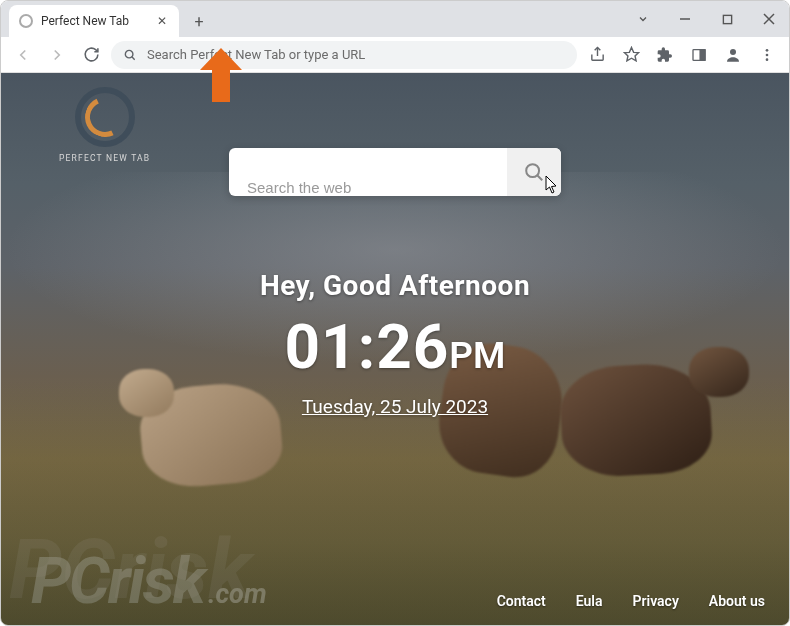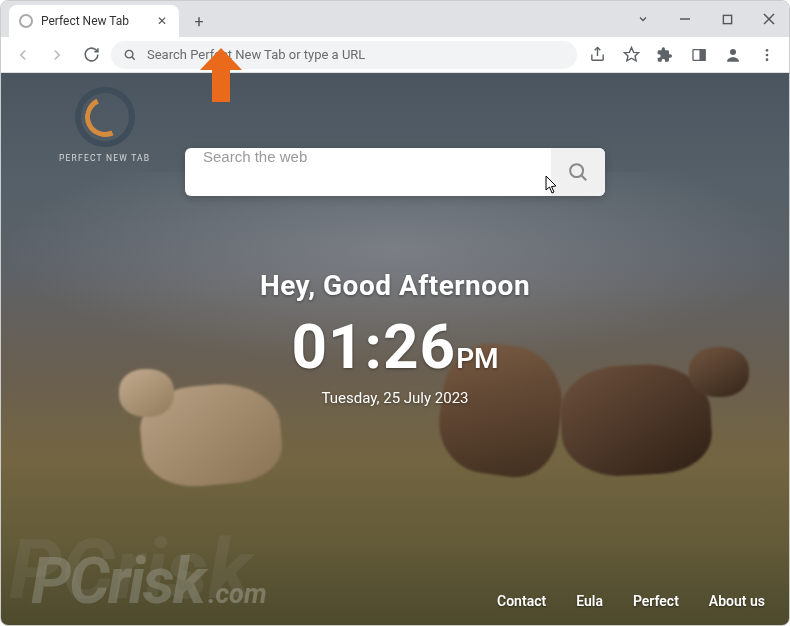--- a/index.html
+++ b/index.html
@@ -43,32 +43,32 @@
 
 
 .logo { position: absolute; top: 14px; left: 58px; text-align: center; color: #d8d8d8; }
 .logo-mark { width: 60px; height: 60px; border-radius: 50%; position: relative; margin: 0 auto 6px; }
 .logo-mark::before, .logo-mark::after { content: ""; position: absolute; border-radius: 50%; }
 .logo-mark::before { inset: 0; border: 6px solid #3f4d5a; }
 .logo-mark::after { inset: 10px; border: 5px solid #d48b3e; border-top-color: transparent; border-right-color: transparent; transform: rotate(20deg); }
 .logo-text { font-size: 8.5px; letter-spacing: 1.2px; color: #d8d8d8; }
 
 
-.searchbox { position: absolute; top: 75px; left: 50%; transform: translateX(-50%); width: 420px; height: 48px; background: #fff; border-radius: 6px; display: flex; align-items: flex-start; box-shadow: 0 2px 8px rgba(0,0,0,0.2); }
+.searchbox { position: absolute; top: 75px; left: 50%; transform: translateX(-50%); width: 332px; height: 48px; background: #fff; border-radius: 6px; display: flex; align-items: flex-end; box-shadow: 0 2px 8px rgba(0,0,0,0.2); }
 .searchbox input { flex: 1; border: none; outline: none; padding: 0 18px; font-size: 15px; color: #333; background: transparent; }
 .searchbox input::placeholder { color: #9a9a9a; }
 .search-btn { width: 54px; height: 48px; background: #f0f0f0; border-radius: 0 6px 6px 0; display: flex; align-items: center; justify-content: center; cursor: pointer; color: #888; }
 
 
 .center { position: absolute; width: 100%; top: 196px; text-align: center; color: #fff; text-shadow: 0 1px 3px rgba(0,0,0,0.4); }
 .greeting { font-size: 28px; font-weight: 700; letter-spacing: 0.5px; }
 .clock { margin-top: 8px; display: flex; align-items: baseline; justify-content: center; }
 .time { font-size: 62px; font-weight: 700; letter-spacing: 1px; }
-.ampm { font-size: 28px; font-weight: 600; }
-.date { margin-top: 6px; font-size: 15px; font-weight: 400; }
+.ampm { font-size: 37px; font-weight: 600; }
+.date { margin-top: 12px; font-size: 19px; font-weight: 400; text-decoration: underline; }
 
 
 .footer { position: absolute; bottom: 16px; right: 24px; display: flex; gap: 30px; }
 .footer a { color: #fff; font-size: 14px; font-weight: 600; text-decoration: none; text-shadow: 0 1px 2px rgba(0,0,0,0.5); cursor: pointer; }
 
 
 .arrow { position: absolute; top: 48px; left: 200px; width: 42px; height: 54px; pointer-events: none; }
 
 
 .cursor { position: absolute; top: 102px; left: 544px; color: #000; pointer-events: none; }
@@ -212,21 +212,21 @@
       <div class="clock">
         <span class="time">01:26</span>
         <span class="ampm">PM</span>
       </div>
       <div class="date">Tuesday, 25 July 2023</div>
     </div>
 
     <div class="footer">
       <a>Contact</a>
       <a>Eula</a>
-      <a>Perfect</a>
+      <a>Privacy</a>
       <a>About us</a>
     </div>
 
     <div class="watermark">
       <span class="wm-ghost">PCrisk</span>
       <span class="wm-main">PCrisk</span>
       <span class="wm-dom">.com</span>
     </div>
 
     <svg class="cursor" width="14" height="20" viewBox="0 0 14 20">

